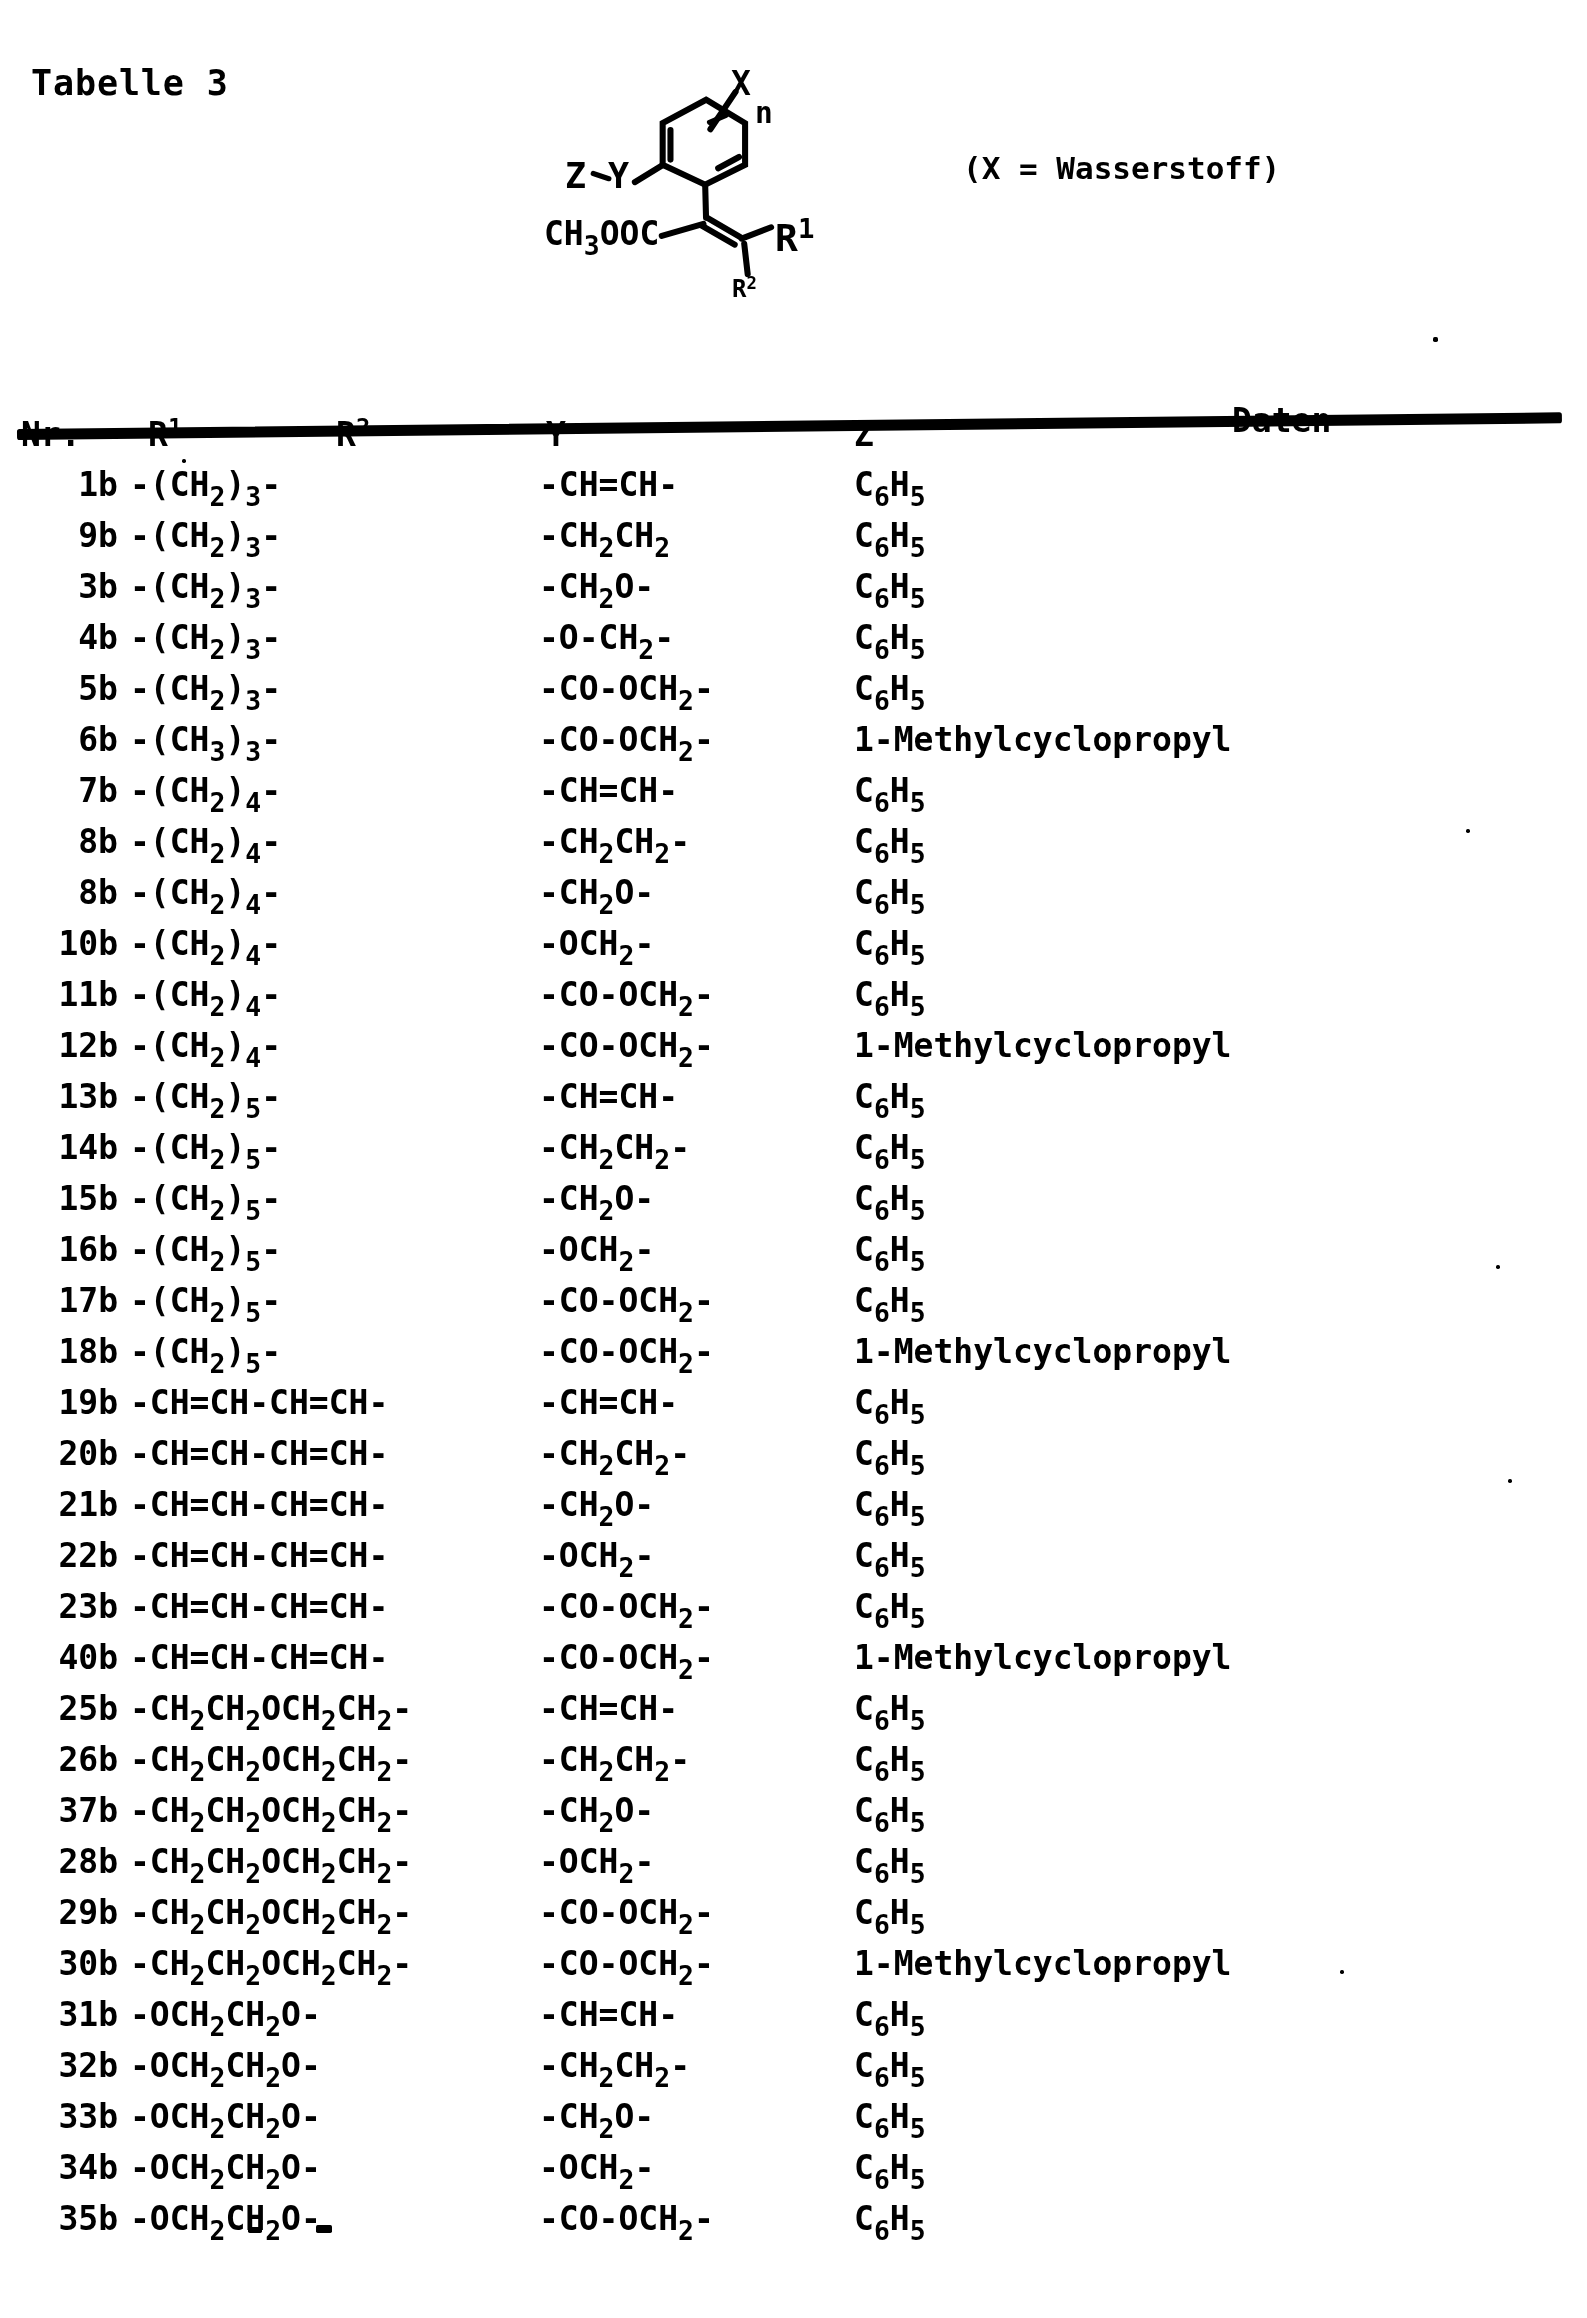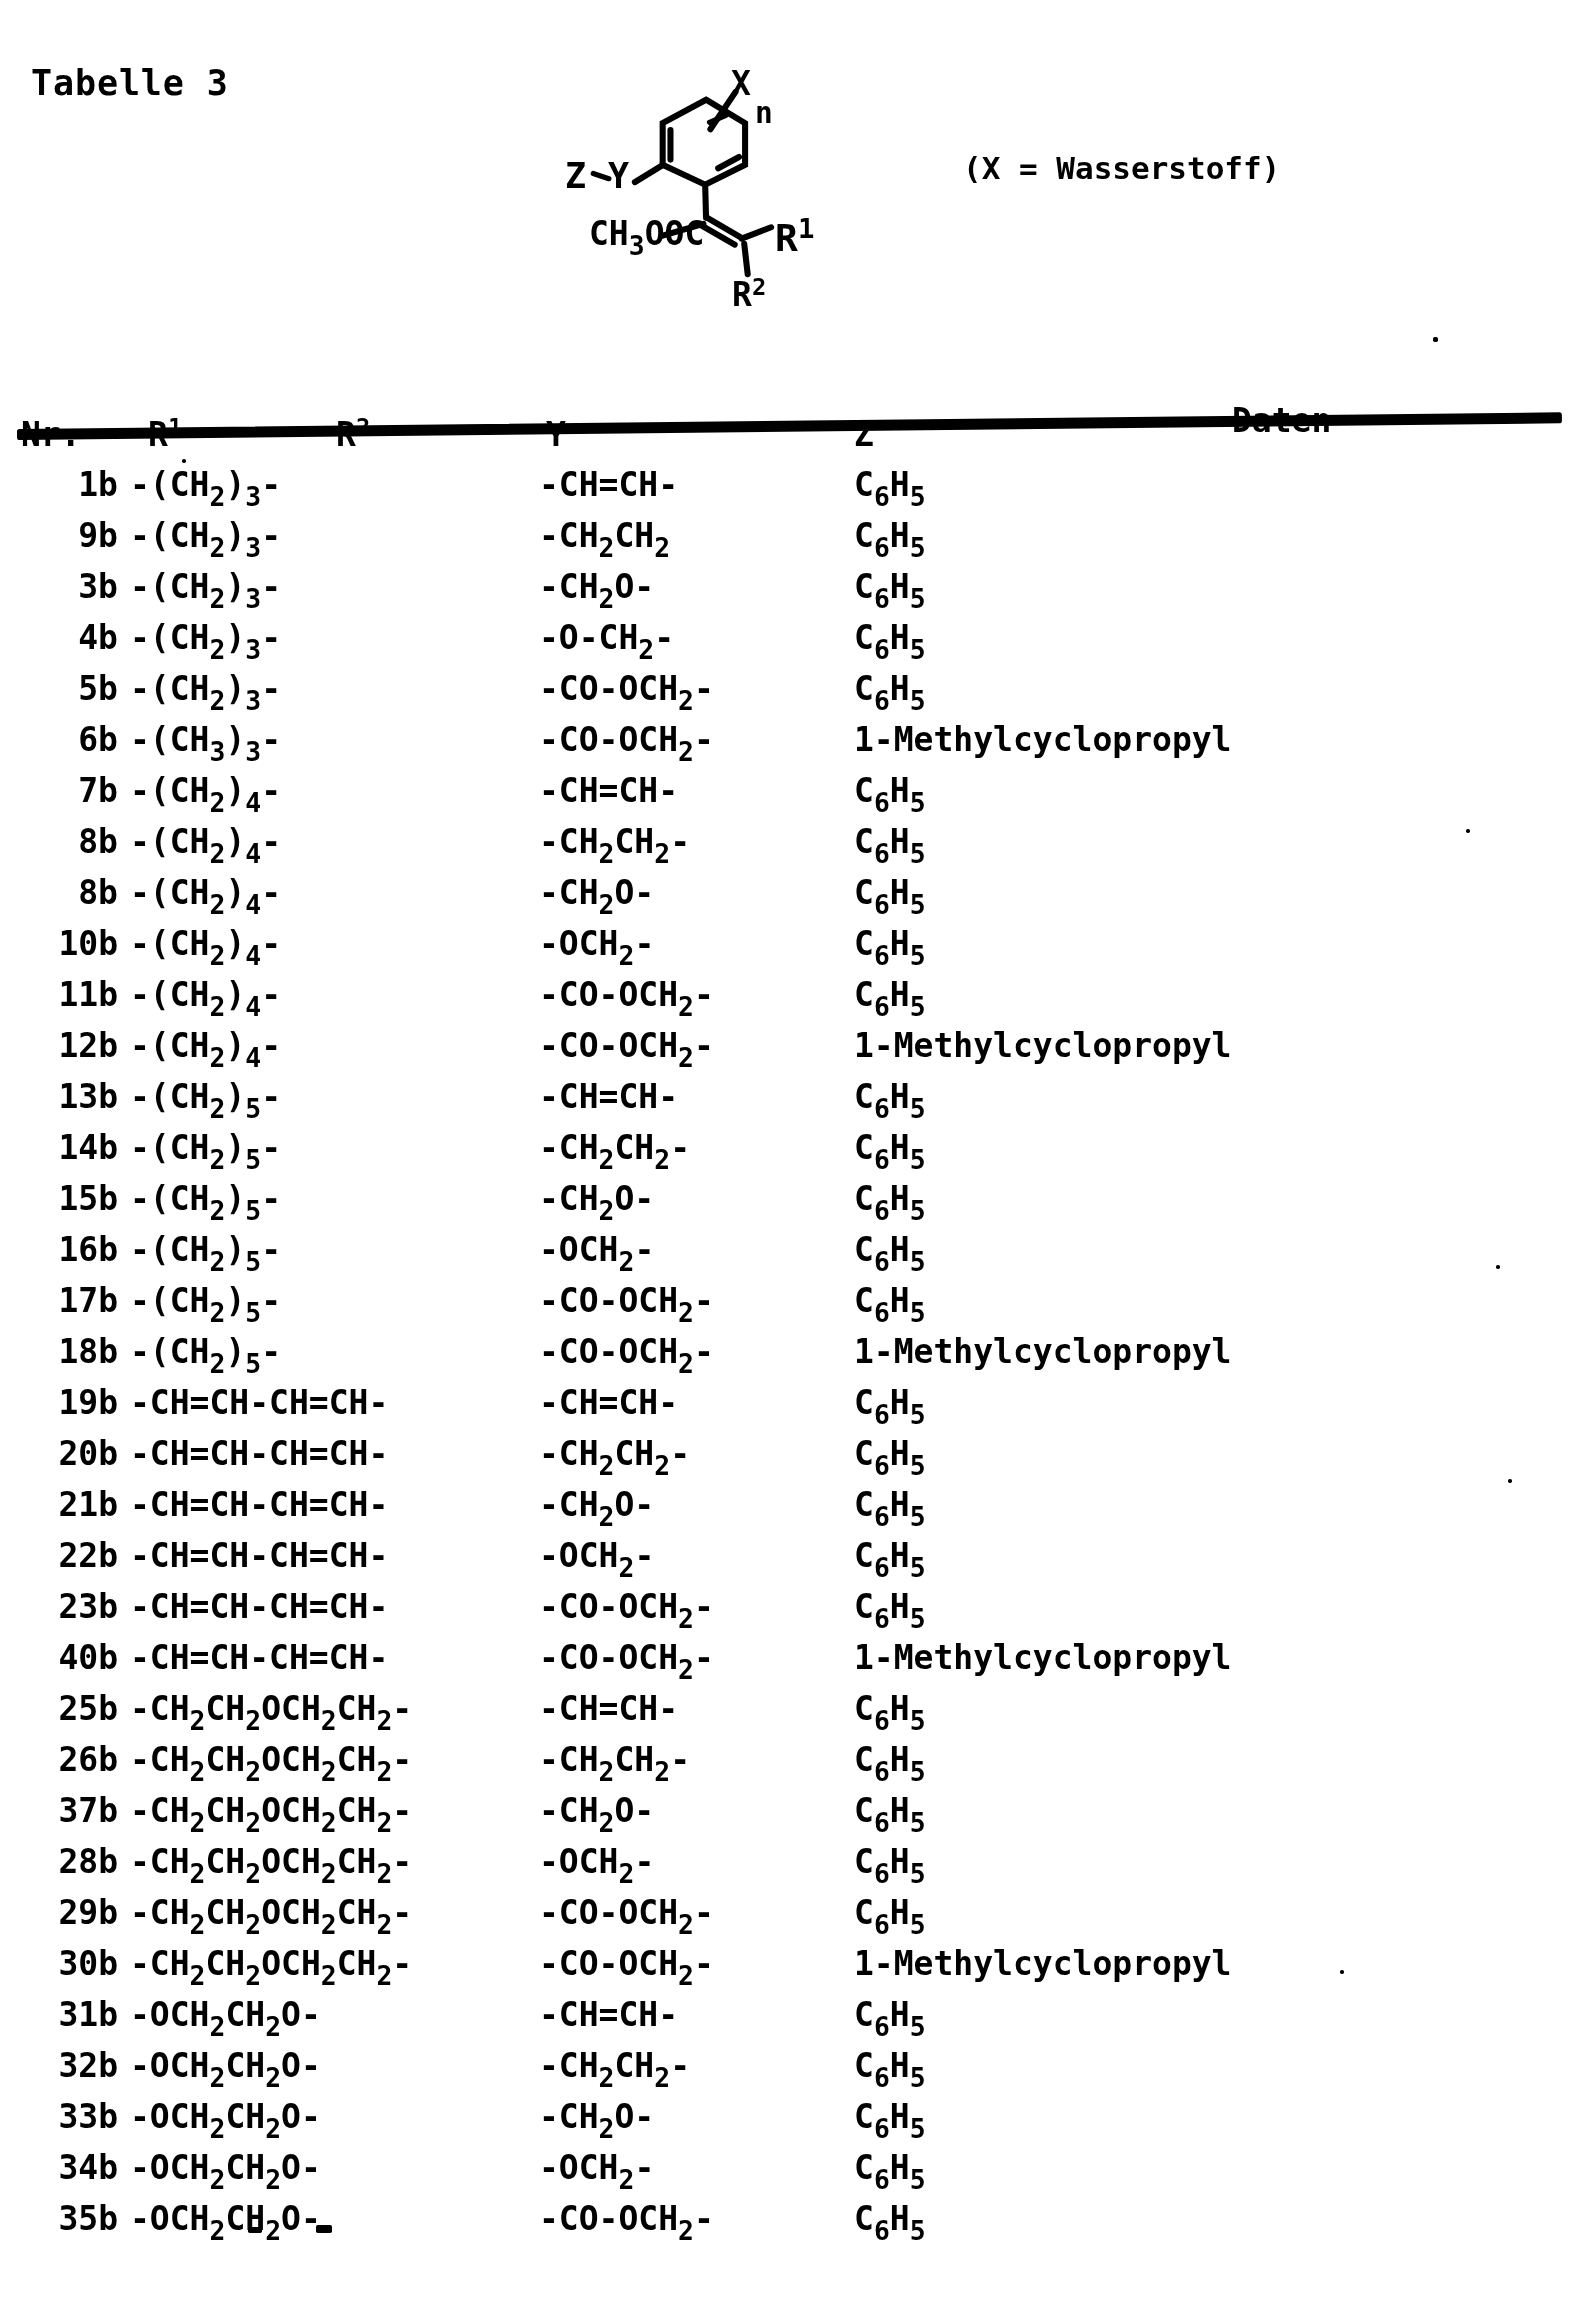--- a/index.html
+++ b/index.html
@@ -13,23 +13,23 @@
   sup{font-size:.72em;vertical-align:.48em;line-height:0;}
 
   .title{left:31px;top:42px;font-size:35px;letter-spacing:0.9px;margin-top:21px;}
 
   .structure-svg{left:521px;top:52px;width:469px;height:295px;position:absolute;}
   .lbl{position:absolute;white-space:nowrap;}
   .lbl-x{left:731px;top:64px;font-size:33px;}
   .lbl-n{left:755px;top:96px;font-size:29.5px;}
   .lbl-z{left:565px;top:156px;font-size:35px;}
   .lbl-y{left:608px;top:156px;font-size:35px;}
-  .lbl-ester{left:544px;top:214px;font-size:33px;margin-left:45px;}
+  .lbl-ester{left:544px;top:214px;font-size:33px;}
   .lbl-r1{left:775px;top:216px;font-size:38px;}
-  .lbl-r2{left:732px;top:275px;font-size:33px;}
+  .lbl-r2{left:732px;top:275px;font-size:24px;}
   .note{left:963px;top:150px;font-size:31px;}
 
   .hdr{top:415px;font-size:33px;}
   .hdr-nr{left:21px;}
   .hdr-r1{left:148px;}
   .hdr-r2{left:336px;}
   .hdr-y{left:546px;}
   .hdr-z{left:854px;}
   .hdr-daten{left:1232px;top:401px;}
 

